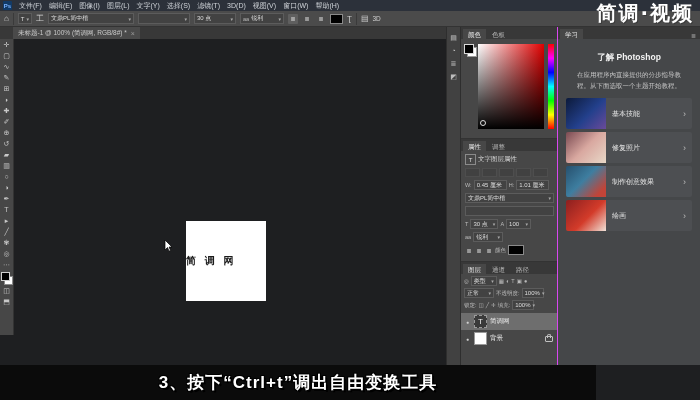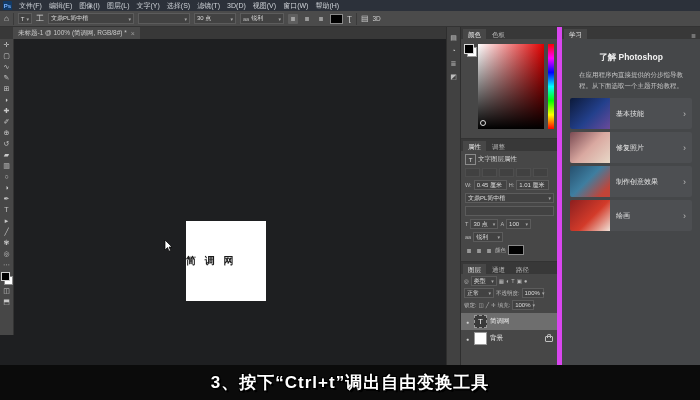--- a/index.html
+++ b/index.html
@@ -81,35 +81,35 @@
   .eye{color:#d0d0d0;font-size:5px;width:7px;text-align:center;}
   .thumbT{width:13px;height:13px;background:#3a3a3a;border:1px dashed #9a9a9a;color:#eee;font-size:8px;
           display:flex;align-items:center;justify-content:center;box-sizing:border-box;}
   .thumbBG{width:13px;height:13px;background:#fff;border:1px solid #999;box-sizing:border-box;}
   .lname{font-size:6.5px;color:#e8e8e8;flex:1;}
   .locksym{position:relative;width:6px;height:4px;border:1px solid #c0c0c0;border-radius:1px;margin-right:2px;}
   .locksym::before{content:"";position:absolute;left:1px;top:-3px;width:2px;height:3px;
                    border:1px solid #c0c0c0;border-bottom:none;border-radius:2px 2px 0 0;}
   
   .learn{position:absolute;left:557px;top:27px;width:143px;height:338px;background:#454749;
-         border-left:5px solid #d946ef;z-index:4;box-sizing:border-box;}
+         border-left:1px solid #d946ef;z-index:4;box-sizing:border-box;}
   .ltitle{margin-top:13px;text-align:center;font-size:8.5px;font-weight:bold;color:#f2f2f2;}
   .ldesc{margin:5px 13px 7px;font-size:6.5px;color:#c6c6c6;line-height:1.7;text-align:center;}
   .card{display:flex;align-items:center;height:31px;background:#4d4f52;margin:3px 8px;border-radius:2px;overflow:hidden;}
   .cthumb{width:40px;height:31px;flex:none;}
   .cthumb-0{background:linear-gradient(135deg,#0c1a3a,#23408c 55%,#6a4a9a);}
   .cthumb-1{background:linear-gradient(135deg,#7a4a52,#d9a8a0 50%,#e8d8c8);}
   .cthumb-2{background:linear-gradient(135deg,#27506e,#3e7ea0 45%,#c24438 85%);}
   .cthumb-3{background:linear-gradient(135deg,#8c1f1f,#d33b2a 55%,#f0e2d8);}
   .clabel{flex:1;padding-left:6px;font-size:7px;color:#e6e6e6;}
   .cchev{padding-right:6px;color:#bdbdbd;font-size:9px;}
   
   .watermark{position:absolute;right:6px;top:0px;z-index:9;font-size:20px;font-weight:800;color:#ffffff;
              letter-spacing:2px;text-shadow:1px 1px 0 #3a3a3a;font-family:"DejaVu Sans", sans-serif;}
-  .subtitlebar{position:absolute;left:0;top:365px;width:700px;height:35px;background:#0b0b0b;
+  .subtitlebar{position:absolute;left:0;top:365px;width:596px;height:35px;background:#0b0b0b;
                display:flex;align-items:center;justify-content:center;z-index:8;}
   .subtitle{font-size:17px;font-weight:bold;color:#fff;letter-spacing:1px;
             text-shadow:-1px -1px 0 #000,1px -1px 0 #000,-1px 1px 0 #000,1px 1px 0 #000,2px 2px 0 #000;}
 </style>
 </head>
 <body>
 
 <div class="app">
 
   <div class="menubar">
@@ -373,17 +373,18 @@
       <span class="clabel">制作创意效果</span>
       <span class="cchev">›</span>
     </div>
     <div class="card">
       <span class="cthumb cthumb-3"></span>
       <span class="clabel">绘画</span>
       <span class="cchev">›</span>
     </div>
   </div>
 
+  <div class="watermark">简调·视频</div>
   <div class="subtitlebar">
     <span class="subtitle">3、按下“Ctrl+t”调出自由变换工具</span>
   </div>
 
 </div>
 
 </body></html>

